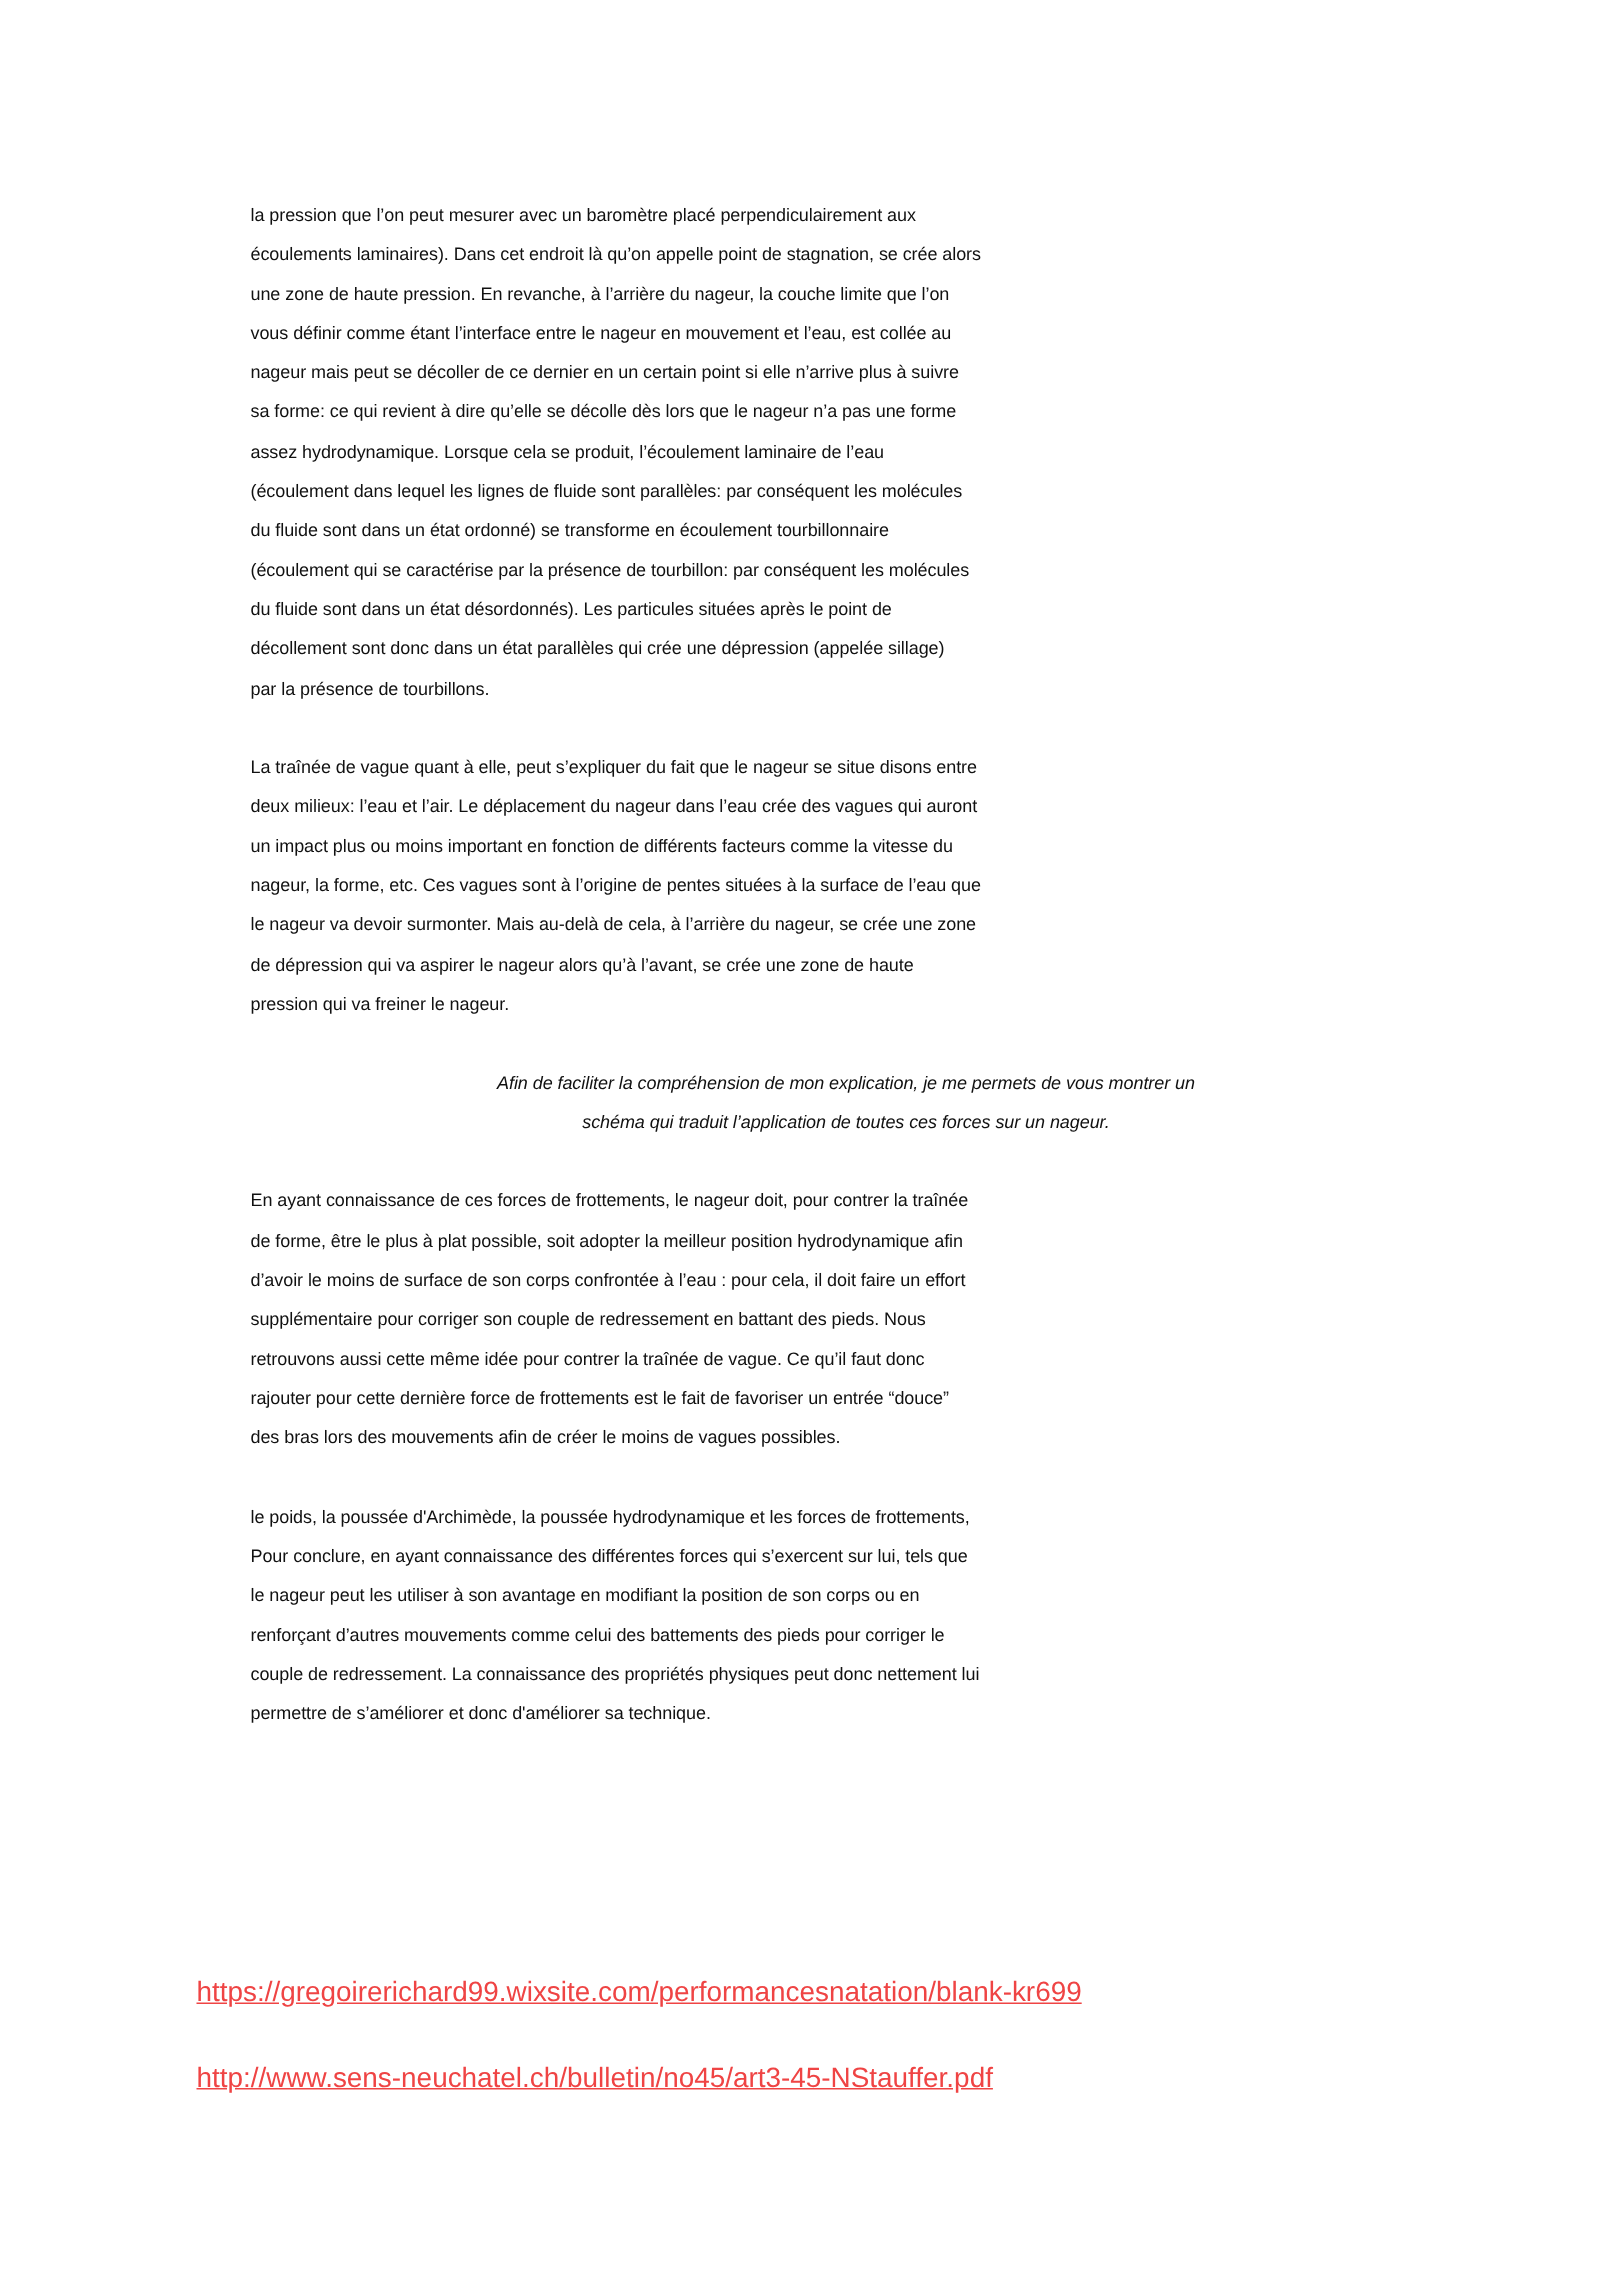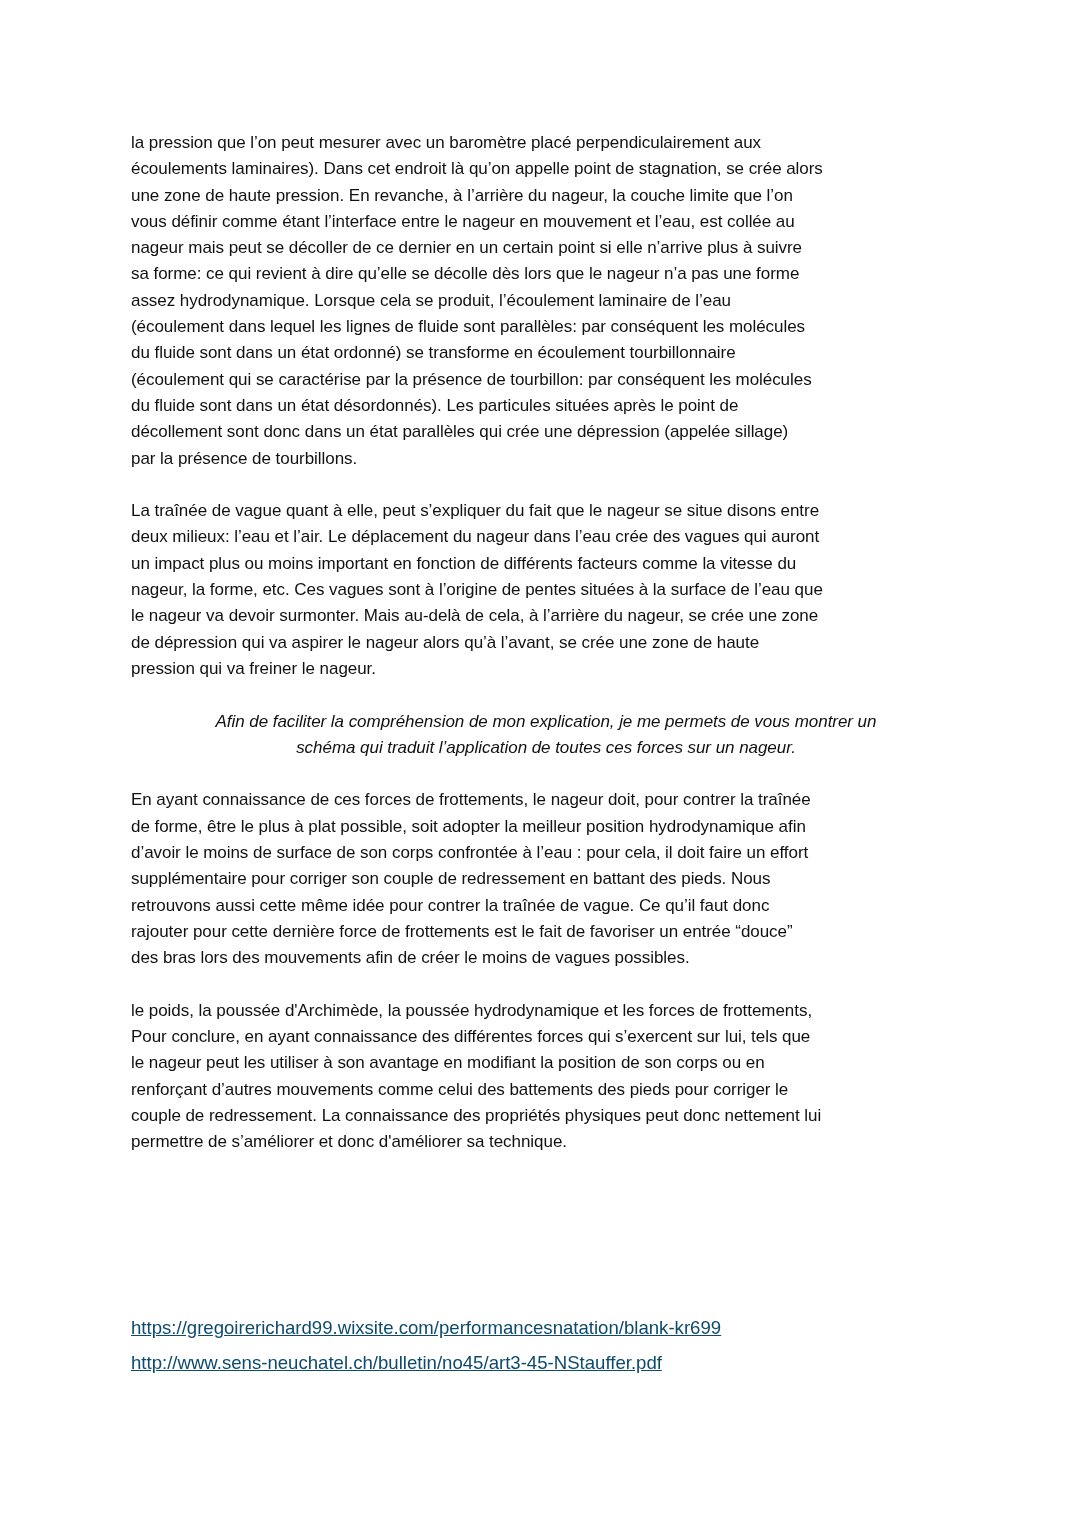--- a/index.html
+++ b/index.html
@@ -20,48 +20,49 @@
       left: 131px;
       top: 130px;
       width: 830px;
     }
     .para {
       margin: 0;
       padding: 0;
     }
     .line {
       display: block;
-      font-size: 17px;
+      font-size: 12px;
       line-height: 26.3px;
       white-space: nowrap;
       letter-spacing: -0.05px;
+      margin-left: 36px;
     }
     .italic .line {
       font-style: italic;
       text-align: center;
     }
     .gap {
       height: 26.3px;
     }
     .links {
       position: absolute;
       left: 131px;
       top: 1315px;
     }
     .link {
       display: block;
       font-size: 18.6px;
       line-height: 26.3px;
-      color: #0c4a6e;
+      color: #ef4444;
       text-decoration: underline;
       white-space: nowrap;
       cursor: pointer;
     }
     .link + .link {
-      margin-top: 9px;
+      margin-top: 31px;
     }
   </style>
 </head>
 <body>
 
 <div class="page" id="doc-body">
     <div class="para">
       <span class="line">la pression que l’on peut mesurer avec un baromètre placé perpendiculairement aux</span>
       <span class="line">écoulements laminaires). Dans cet endroit là qu’on appelle point de stagnation, se crée alors</span>
       <span class="line">une zone de haute pression. En revanche, à l’arrière du nageur, la couche limite que l’on</span>

